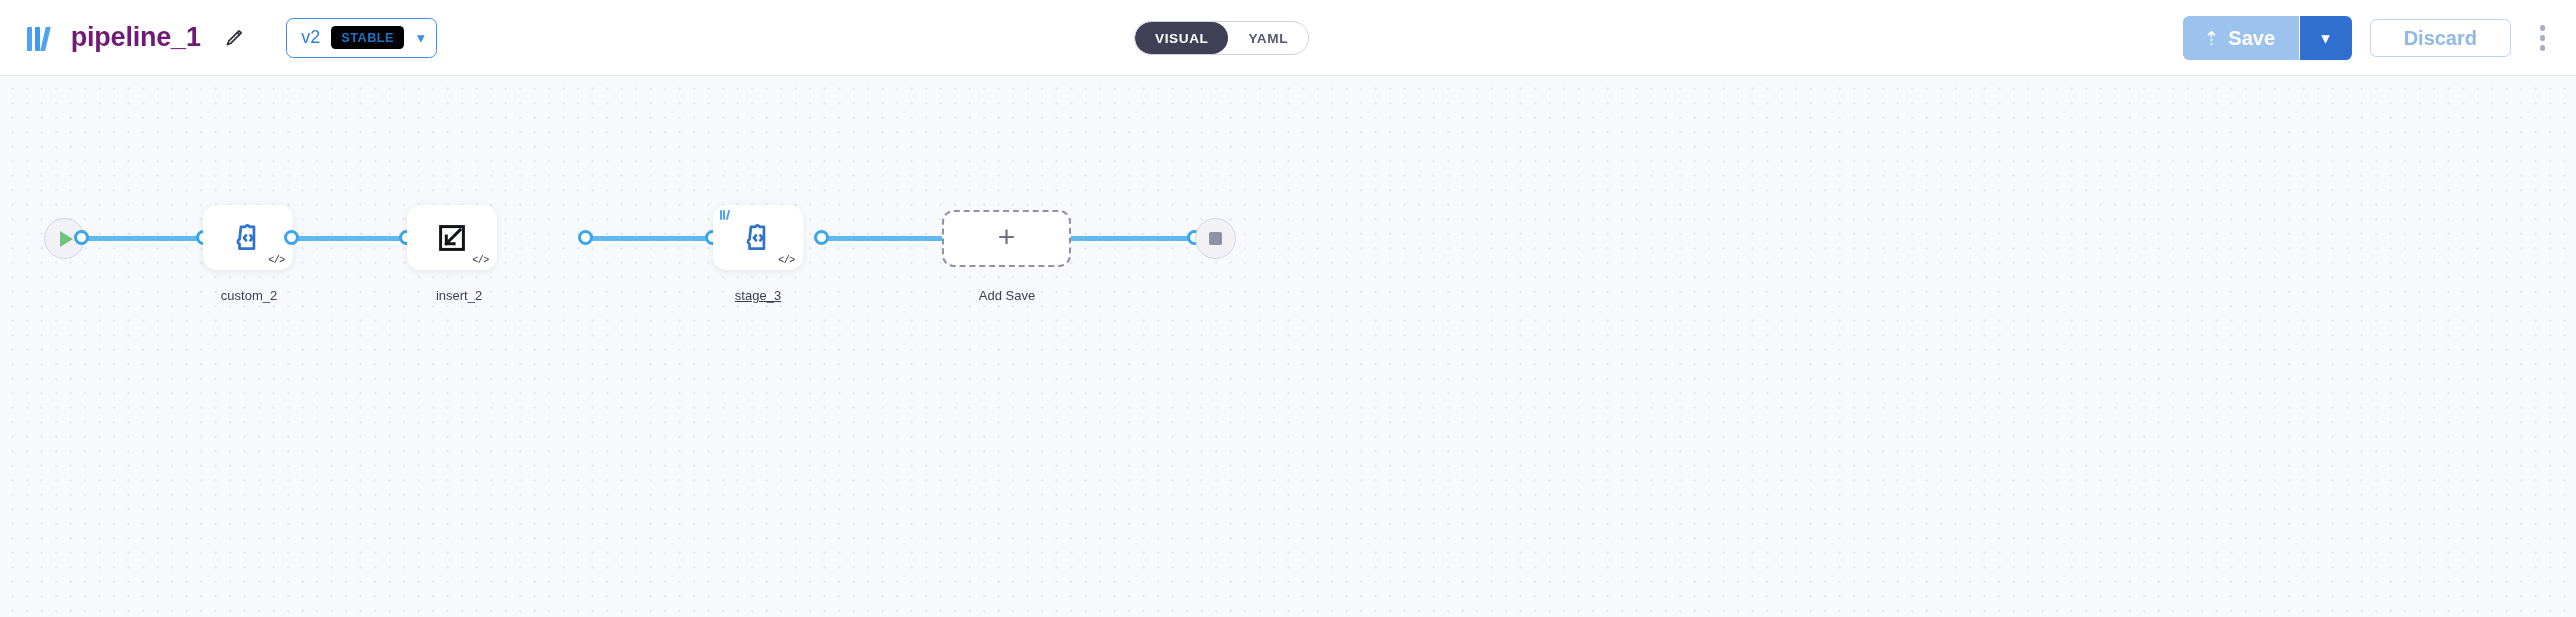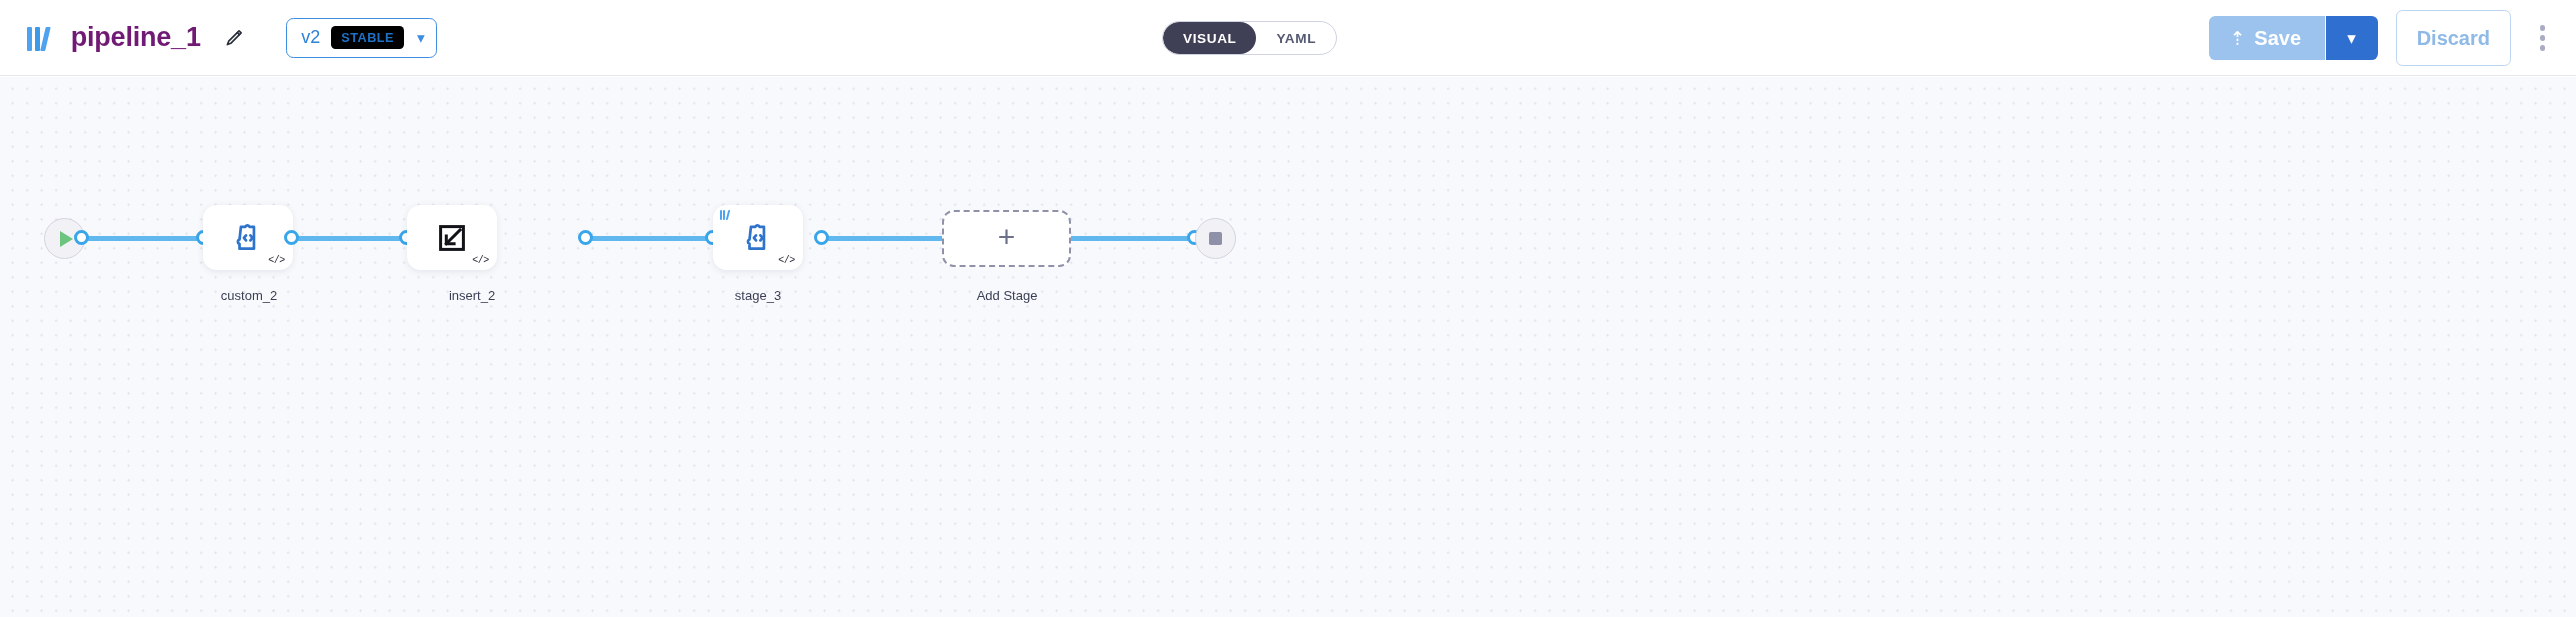--- a/index.html
+++ b/index.html
@@ -91,21 +91,21 @@
   .chev {
     color: #3d8ee0;
     font-size: 15.4px;
     line-height: 1;
     margin-left: 1.8px;
   }
 
   
   .mode-toggle {
     position: absolute;
-    left: 1162px; top: 21px;
+    left: 1134px; top: 21px;
     height: 34px;
     border: 0.9px solid #cfd2e1;
     border-radius: 17px;
     display: flex;
     align-items: stretch;
     background: #ffffff;
     overflow: hidden;
   }
   .mode-opt {
     display: flex; align-items: center; justify-content: center;
@@ -150,29 +150,29 @@
   .save-caret {
     background: #2f6fd0;
     color: #ffffff;
     width: 53px;
     display: flex; align-items: center; justify-content: center;
     font-size: 17px;
     cursor: pointer;
     border-left: 1.8px solid #ffffff;
   }
   .discard-btn {
-    height: 56px;
+    height: 38px;
     border: 0.9px solid #bcd6f2;
     border-radius: 6.4px;
     background: #ffffff;
     color: #8fb9e6;
     font-size: 20px;
     font-weight: bold;
     display: flex; align-items: center; justify-content: center;
-    padding: 0 20px;
+    padding: 0 33px;
     cursor: pointer;
   }
   .kebab {
     width: 27px; height: 44px;
     display: flex; flex-direction: column;
     align-items: center; justify-content: center;
     gap: 4.5px;
     cursor: pointer;
   }
   .kebab i {
@@ -377,44 +377,44 @@
     <div class="port" style="left:399px;"></div>
     <div class="node" style="left:407px;">
       <svg width="36" height="36" viewBox="0 0 24 24" fill="none" stroke="#111318" stroke-width="2" stroke-linecap="square" stroke-linejoin="miter">
         <rect x="4.4" y="4.4" width="15.2" height="15.2"></rect>
         <path d="M17.4 6.6 L8.2 15.8"></path>
         <path d="M8.2 10.6 L8.2 15.8 L13.4 15.8"></path>
       </svg>
       <span class="node-badge-code">&lt;/&gt;</span>
     </div>
     <div class="port" style="left:578px;"></div>
-    <div class="node-label" style="left:363px;">insert_2</div>
+    <div class="node-label" style="left:350px;">insert_2</div>
 
     <div class="port" style="left:705px;"></div>
     <div class="node" style="left:713px;">
       <span class="node-badge-logo">
         <span></span>
           <span></span>
           <span class="sl"></span>
       </span>
       <svg width="34" height="34" viewBox="0 0 24 24" fill="none" stroke="#2f74cc" stroke-width="1.9" stroke-linecap="round" stroke-linejoin="round">
         <path d="M7 4.2 h3.1 a1.5 1.5 0 0 1 1.5 -1.1 a1.5 1.5 0 0 1 1.5 1.1 h3.1 v15.3 h-10.2 v-3.4
                  a1.5 1.5 0 0 1 -1.1 -1.5 a1.5 1.5 0 0 1 1.1 -1.5 z"></path>
         <path d="M10.6 10.1 L9.1 11.9 L10.6 13.7"></path>
         <path d="M13.7 10.1 L15.2 11.9 L13.7 13.7"></path>
       </svg>
       <span class="node-badge-code">&lt;/&gt;</span>
     </div>
     <div class="port" style="left:814px;"></div>
-    <div class="node-label" style="left:649px;">stage_3</div>
+    <div class="node-label" style="left:649px;text-decoration:underline;">stage_3</div>
 
     <div class="add-stage" style="left:942px;">
       <span class="add-plus">+</span>
     </div>
-    <div class="node-label" style="left:898px;">Add Stage</div>
+    <div class="node-label" style="left:898px;">Add Save</div>
 
     <div class="port" style="left:1187px;"></div>
     <div class="terminal" style="left:1195px;">
       <div class="stop-sq"></div>
     </div>
 
   </div>
 </div>
 
 

